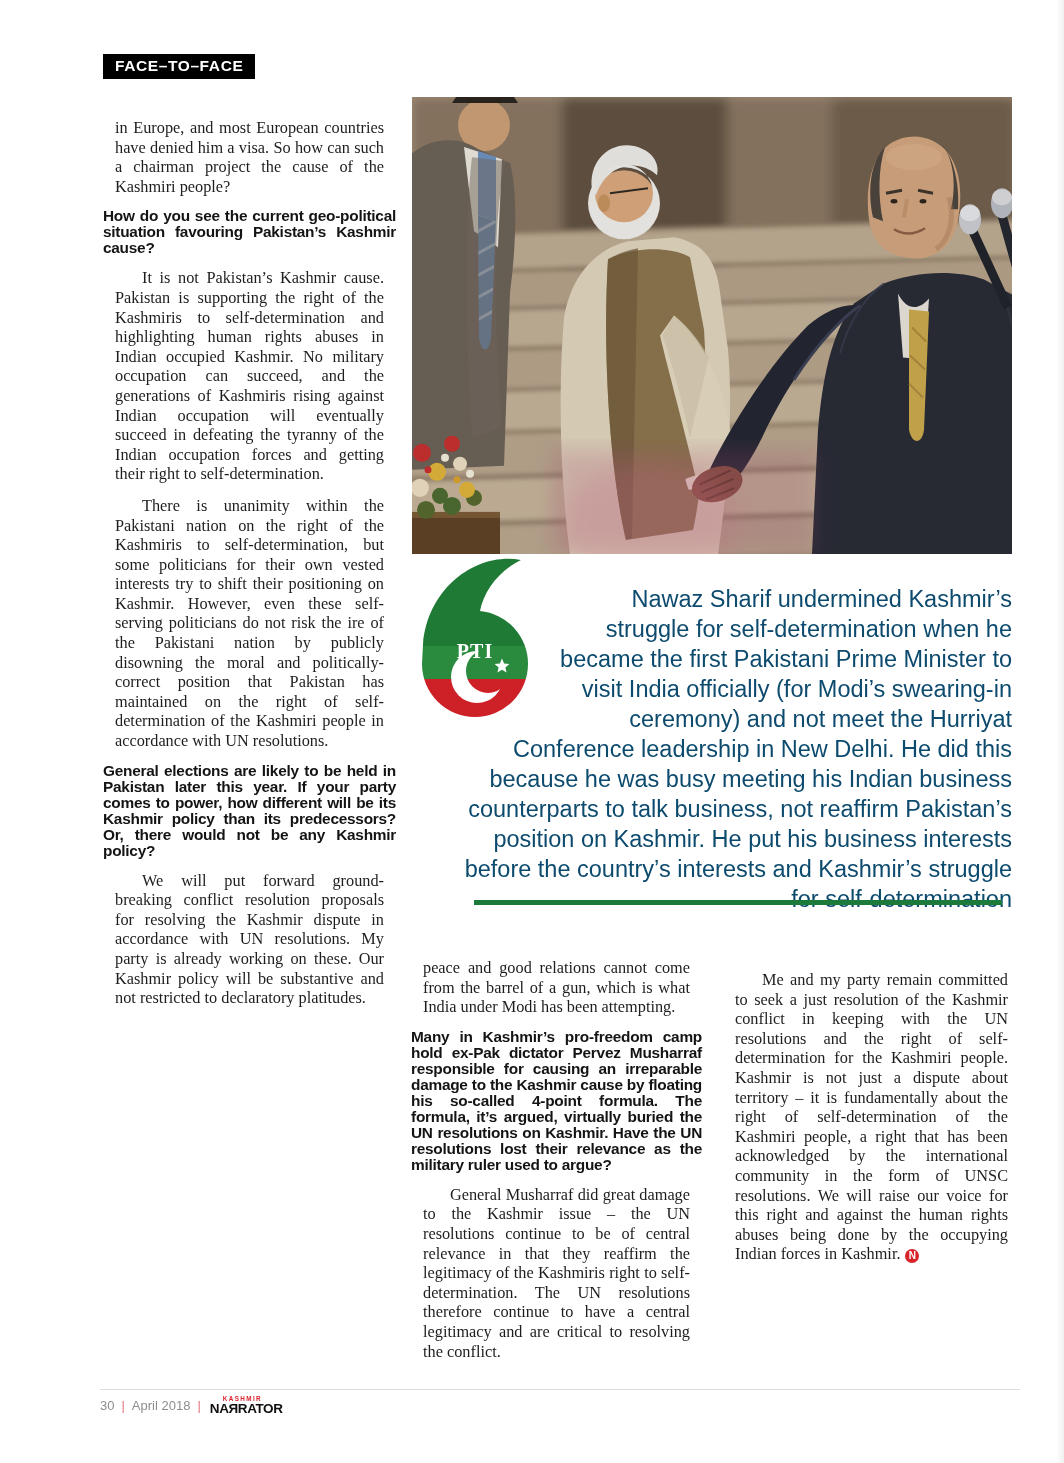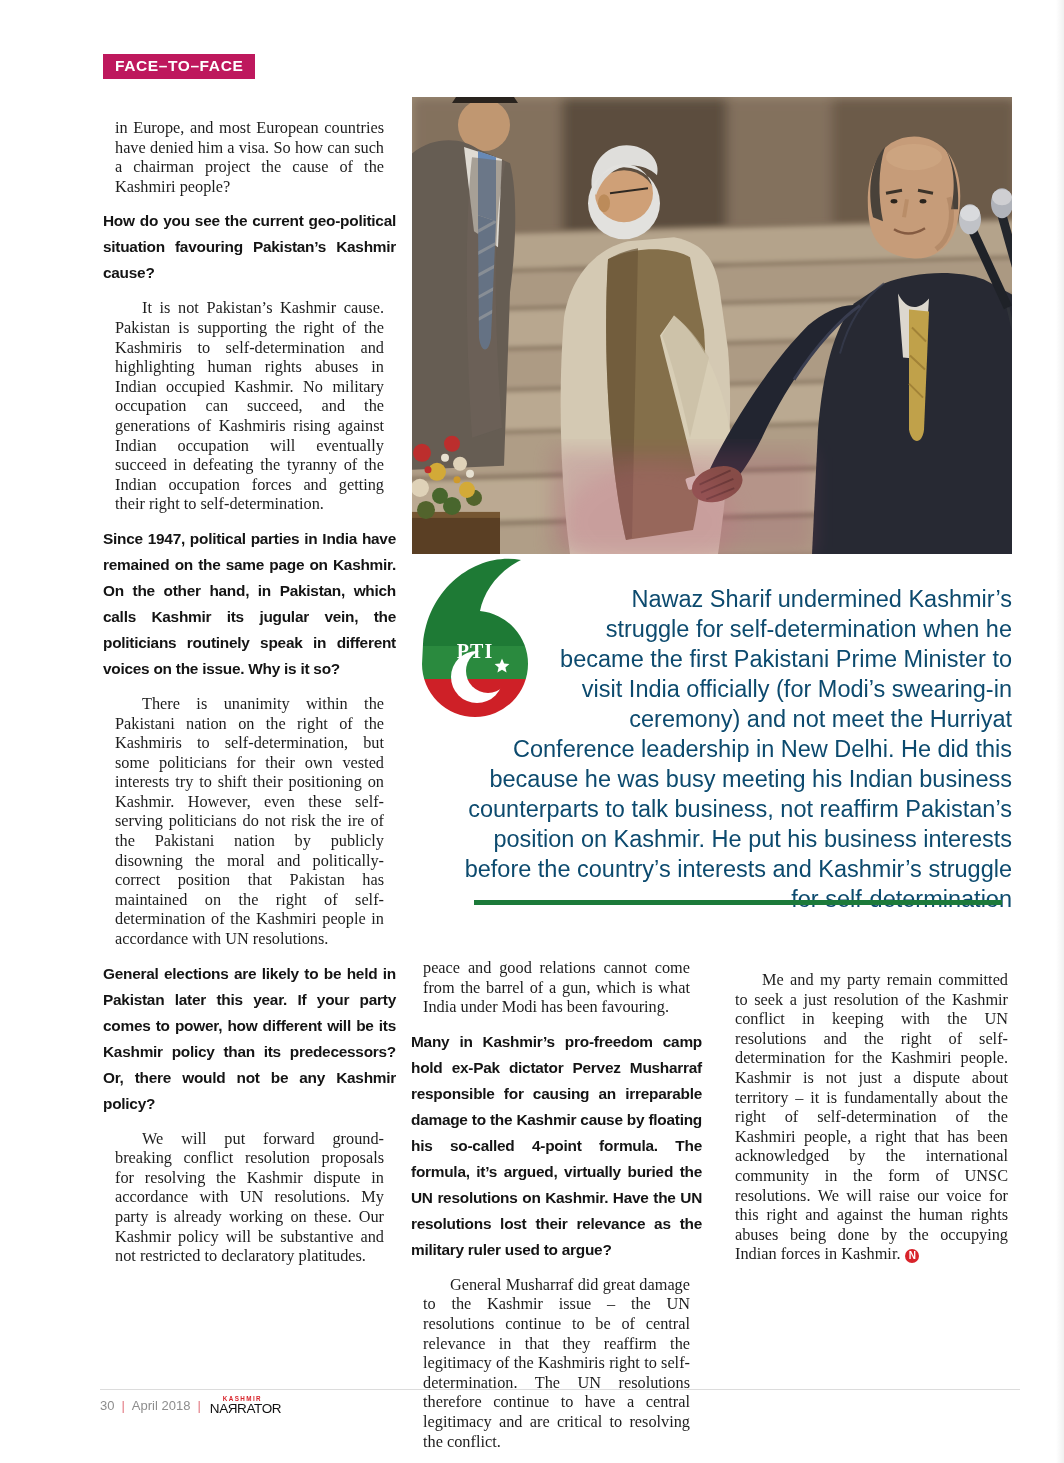--- a/index.html
+++ b/index.html
@@ -1,31 +1,31 @@
 <!DOCTYPE html>
 <html><head>
 <meta charset="utf-8">
 <style>
   html,body{margin:0;padding:0;}
   body{
     width:1064px;height:1463px;position:relative;background:#ffffff;
     font-family:"Liberation Serif",serif;overflow:hidden;
   }
   .badge{
-    position:absolute;left:103px;top:54px;background:#be185d;color:#fff;
+    position:absolute;left:103px;top:54px;background:#000000;color:#fff;
     font-family:"Liberation Sans",sans-serif;font-weight:700;font-size:15.5px;
     letter-spacing:.6px;padding:3px 12px 4px;
   }
   .col{position:absolute;}
   .col-left{left:103px;top:106px;width:293px;}
   .col-mid{left:411px;top:958px;width:291px;}
   .col-right{left:723px;top:958px;width:297px;}
   .q{
     font-family:"Liberation Sans",sans-serif;font-weight:700;font-size:15.4px;
-    line-height:26px;letter-spacing:-.25px;color:#141414;text-align:justify;margin:11px 0 0;
+    line-height:16px;letter-spacing:-.25px;color:#141414;text-align:justify;margin:11px 0 0;
   }
   .a{font-size:16.3px;line-height:19.6px;color:#1d1d1d;text-align:justify;margin:12px;}
   .a.ind{text-indent:27px;}
   .col-left .q:first-child,.col-mid .a:first-child{margin-top:0;}
   .photo{position:absolute;left:412px;top:97px;width:600px;height:457px;background:#a89680;}
   .photo svg{display:block;width:100%;height:100%;}
   .pullquote{position:absolute;left:440px;top:584px;width:572px;}
   .pullquote p{
     font-family:"Liberation Sans",sans-serif;font-size:23.5px;line-height:30px;
     color:#0c4a6e;text-align:right;margin:0;
@@ -33,39 +33,38 @@
   .qmark{float:left;width:125px;height:162px;margin:-26px 8px 4px -22px;}
   .greenline{position:absolute;left:474px;top:900px;width:528px;height:5px;background:#1c7a3a;}
   .footer{
     position:absolute;left:100px;top:1389px;width:920px;border-top:1px solid #dcdcdc;
     padding-top:6px;display:flex;align-items:center;gap:7px;
     font-family:"Liberation Sans",sans-serif;font-size:13px;color:#8d8d8d;
   }
   .footer .sep{color:#e2757f;}
   .maglogo{display:inline-flex;flex-direction:column;line-height:1;margin-left:2px;}
   .maglogo .small{color:#d8232a;font-size:6.3px;font-weight:700;letter-spacing:1.4px;margin-left:13px;}
-  .maglogo .main{color:#101010;font-weight:400;font-size:13.5px;letter-spacing:-.4px;}
+  .maglogo .main{color:#101010;font-weight:700;font-size:13.5px;letter-spacing:-.4px;}
   .endmark{
     display:inline-block;width:14px;height:14px;border-radius:50%;background:#d8232a;color:#fff;
     font-family:"Liberation Sans",sans-serif;font-weight:700;font-size:10px;line-height:14px;
     text-align:center;margin-left:5px;text-indent:0;vertical-align:0;
   }
   .page-edge{position:absolute;right:0;top:0;width:8px;height:1463px;
     background:linear-gradient(to right,rgba(0,0,0,0),rgba(0,0,0,.06));}
 </style>
 </head>
 <body>
 
 <div class="badge">FACE–TO–FACE</div>
 
 <section class="col col-left">
   <p class="a">in Europe, and most European countries have denied him a visa. So how can such a chairman project the cause of the Kashmiri people?</p>
   <p class="q">How do you see the current geo-political situation favouring Pakistan’s Kashmir cause?</p>
   <p class="a ind">It is not Pakistan’s Kashmir cause. Pakistan is supporting the right of the Kashmiris to self-determination and highlighting human rights abuses in Indian occupied Kashmir. No military occupation can succeed, and the generations of Kashmiris rising against Indian occupation will eventually succeed in defeating the tyranny of the Indian occupation forces and getting their right to self-determination.</p>
-  <p class="q">Since 1947, political parties in India have remained on the same page on Kashmir. On the other hand, in Pakistan, which calls Kashmir its jugular vein, the politicians routinely speak in different voices on the issue. Why is it so?</p>
   <p class="a ind">There is unanimity within the Pakistani nation on the right of the Kashmiris to self-determination, but some politicians for their own vested interests try to shift their positioning on Kashmir. However, even these self-serving politicians do not risk the ire of the Pakistani nation by publicly disowning the moral and politically-correct position that Pakistan has maintained on the right of self-determination of the Kashmiri people in accordance with UN resolutions.</p>
   <p class="q">General elections are likely to be held in Pakistan later this year. If your party comes to power, how different will be its Kashmir policy than its predecessors? Or, there would not be any Kashmir policy?</p>
   <p class="a ind">We will put forward ground-breaking conflict resolution proposals for resolving the Kashmir dispute in accordance with UN resolutions. My party is already working on these. Our Kashmir policy will be substantive and not restricted to declaratory platitudes.</p>
 </section>
 
 <figure class="photo" style="margin:0" role="img" aria-label="Narendra Modi in a cream kurta and khaki vest shakes hands with Nawaz Sharif in a dark suit on beige stone steps, flowers at lower left and microphones at right">
   <svg viewBox="0 0 600 456" preserveAspectRatio="none">
     <defs>
       <filter id="b2">
           <feGaussianBlur stdDeviation="2.2"></feGaussianBlur>
@@ -224,21 +223,21 @@
     <circle cx="70" cy="113" r="22" fill="url(#ptiGrad)"></circle>
     <polygon fill="#ffffff" points="84,100.5 86.1,105.4 91.4,105.9 87.4,109.4 88.6,114.6 84,111.8 79.4,114.6 80.6,109.4 76.6,105.9 81.9,105.4"></polygon>
     <text x="57" y="100" text-anchor="middle" font-family="Liberation Serif, serif" font-weight="700" font-size="20" letter-spacing="1" fill="#ffffff">PTI</text>
   </svg>
   <p>Nawaz Sharif undermined Kashmir’s struggle for self-determination when he became the first Pakistani Prime Minister to visit India officially (for Modi’s swearing-in ceremony) and not meet the Hurriyat Conference leadership in New Delhi. He did this because he was busy meeting his Indian business counterparts to talk business, not reaffirm Pakistan’s position on Kashmir. He put his business interests before the country’s interests and Kashmir’s struggle for self-determination</p>
 </div>
 
 <div class="greenline"></div>
 
 <section class="col col-mid">
-  <p class="a">peace and good relations cannot come from the barrel of a gun, which is what India under Modi has been favouring.</p>
+  <p class="a">peace and good relations cannot come from the barrel of a gun, which is what India under Modi has been attempting.</p>
   <p class="q">Many in Kashmir’s pro-freedom camp hold ex-Pak dictator Pervez Musharraf responsible for causing an irreparable damage to the Kashmir cause by floating his so-called 4-point formula. The formula, it’s argued, virtually buried the UN resolutions on Kashmir. Have the UN resolutions lost their relevance as the military ruler used to argue?</p>
   <p class="a ind">General Musharraf did great damage to the Kashmir issue – the UN resolutions continue to be of central relevance in that they reaffirm the legitimacy of the Kashmiris right to self-determination. The UN resolutions therefore continue to have a central legitimacy and are critical to resolving the conflict.</p>
 </section>
 
 <section class="col col-right">
   <p class="a ind"><span>Me and my party remain committed to seek a just resolution of the Kashmir conflict in keeping with the UN resolutions and the right of self-determination for the Kashmiri people. Kashmir is not just a dispute about territory – it is fundamentally about the right of self-determination of the Kashmiri people, a right that has been acknowledged by the international community in the form of UNSC resolutions. We will raise our voice for this right and against the human rights abuses being done by the occupying Indian forces in Kashmir.</span><span class="endmark">N</span></p>
 </section>
 
 <footer class="footer">
   <span>30</span>

